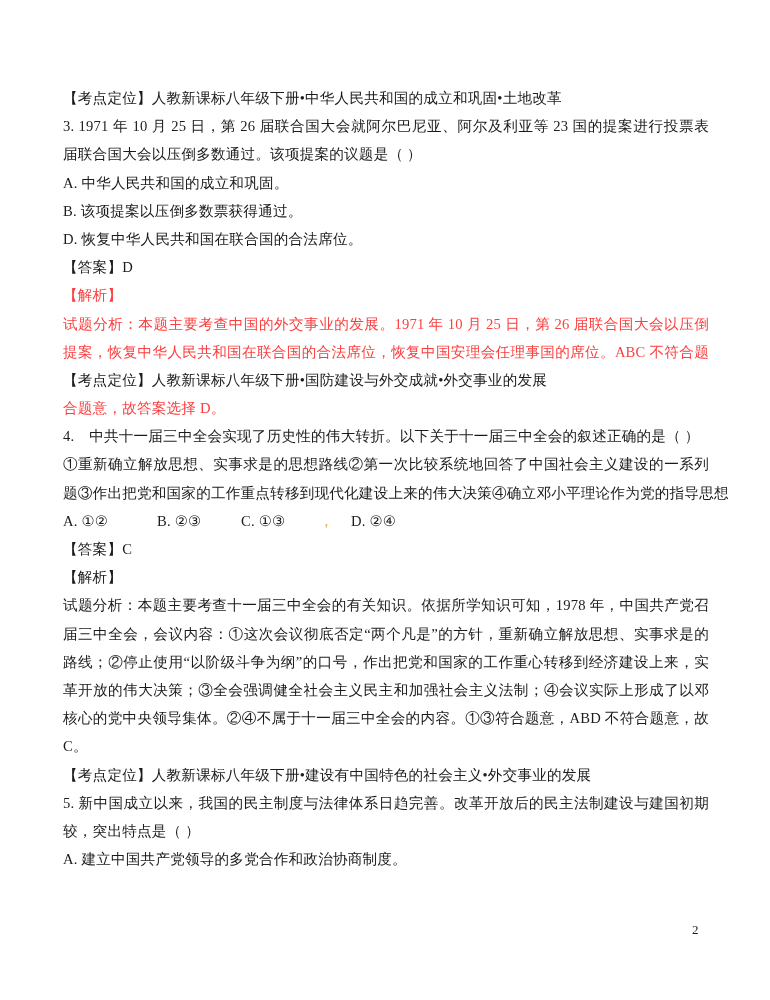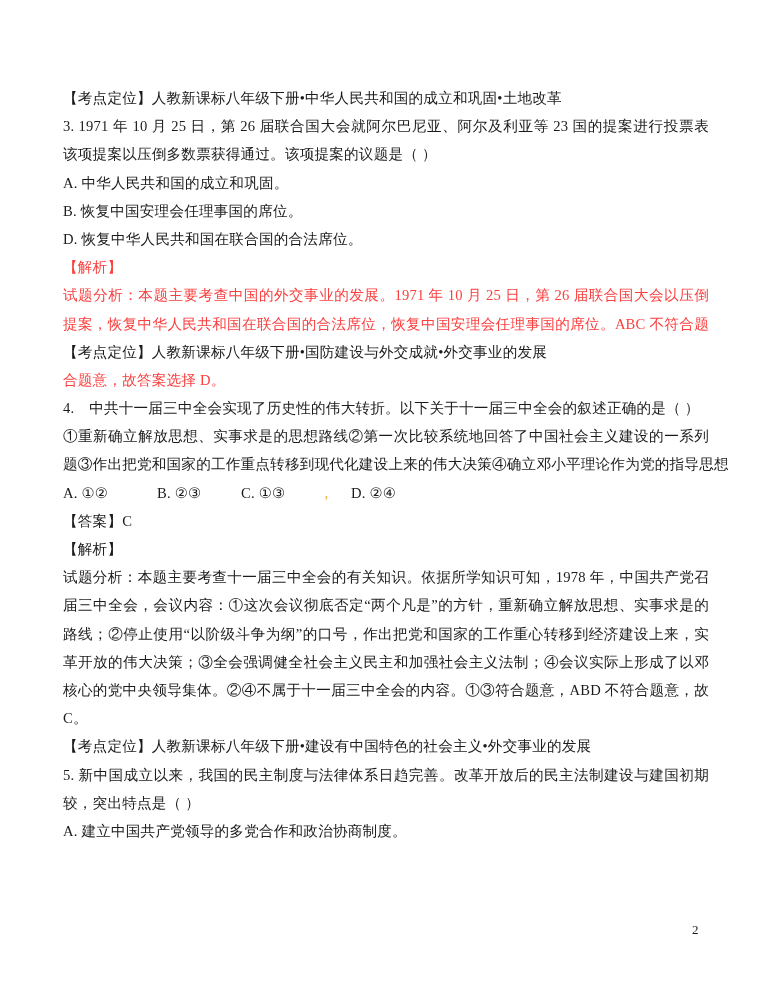--- a/index.html
+++ b/index.html
@@ -49,24 +49,25 @@
     font-family:"Liberation Serif","DejaVu Serif",serif;
   }
 </style>
 </head>
 <body>
 
 <div class="page">
   <div class="content">
       <div class="line">【考点定位】人教新课标八年级下册•中华人民共和国的成立和巩固•土地改革</div>
       <div class="line just">3. 1971 年 10 月 25 日，第 26 届联合国大会就阿尔巴尼亚、阿尔及利亚等 23 国的提案进行投票表决，结果</div>
-      <div class="line">该项提案以压倒多数票获得通过。该项提案的议题是（ ）</div>
+      <div class="line">届联合国大会以压倒多数通过。该项提案的议题是（ ）</div>
       <div class="line">A. 中华人民共和国的成立和巩固。</div>
-      <div class="line">B. 恢复中国安理会任理事国的席位。</div>
+      <div class="line">B. 该项提案以压倒多数票获得通过。</div>
       <div class="line">D. 恢复中华人民共和国在联合国的合法席位。</div>
+      <div class="line">【答案】D</div>
       <div class="line red">【解析】</div>
       <div class="line red just">试题分析：本题主要考查中国的外交事业的发展。1971 年 10 月 25 日，第 26 届联合国大会以压倒多数通过</div>
       <div class="line red just">提案，恢复中华人民共和国在联合国的合法席位，恢复中国安理会任理事国的席位。ABC 不符合题意，D 符</div>
       <div class="line">【考点定位】人教新课标八年级下册•国防建设与外交成就•外交事业的发展</div>
       <div class="line red">合题意，故答案选择 D。</div>
       <div class="line">4.　中共十一届三中全会实现了历史性的伟大转折。以下关于十一届三中全会的叙述正确的是（ ）</div>
       <div class="line just">①重新确立解放思想、实事求是的思想路线②第一次比较系统地回答了中国社会主义建设的一系列基本问</div>
       <div class="line">题③作出把党和国家的工作重点转移到现代化建设上来的伟大决策④确立邓小平理论作为党的指导思想</div>
       <div class="line"><span class="run" style="min-width: 94px;">A. ①②</span><span class="run" style="min-width: 84px;">B. ②③</span><span class="run" style="min-width: 78px;">C. ①③</span><span class="run orange" style="min-width: 32px;">，</span><span class="run">D. ②④</span></div>
       <div class="line">【答案】C</div>

